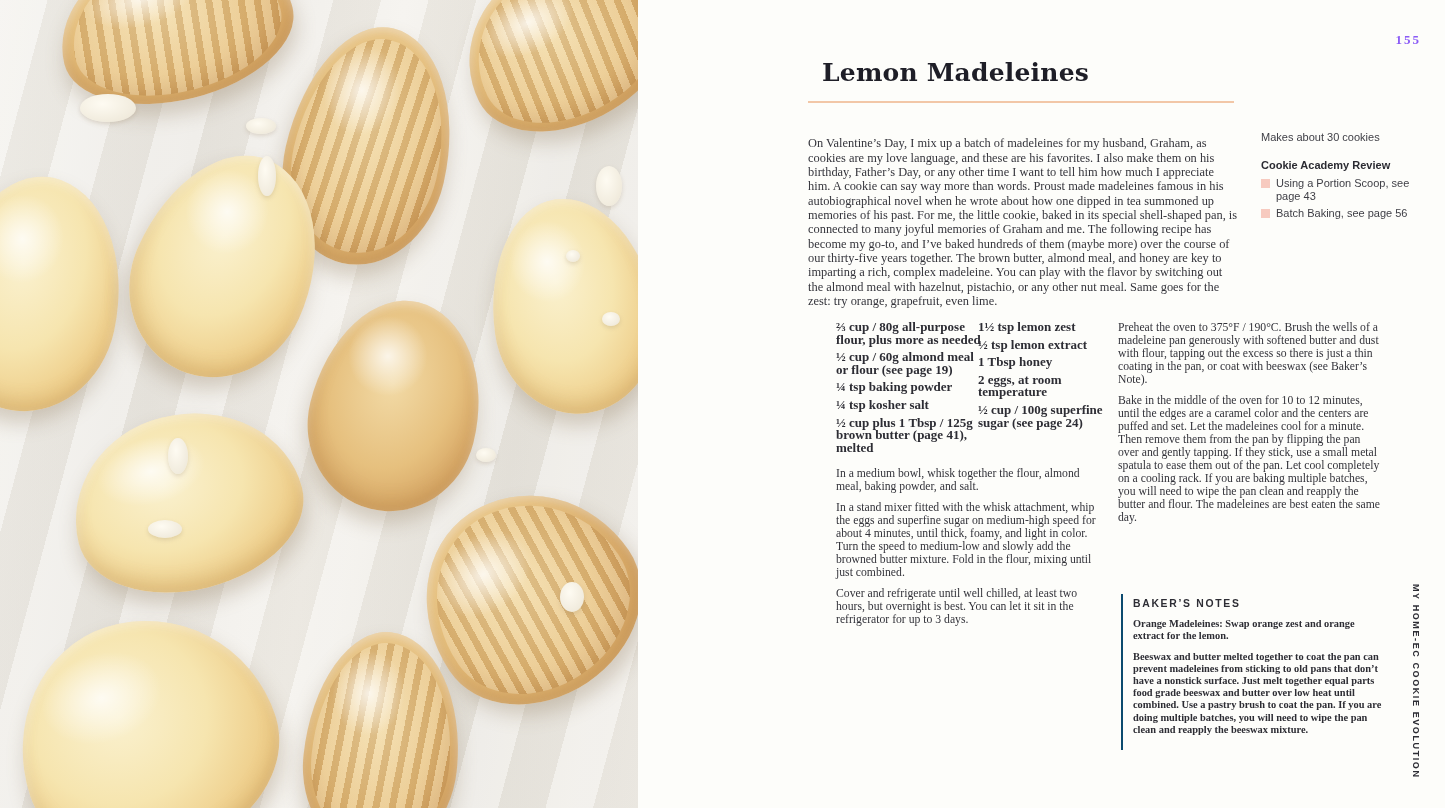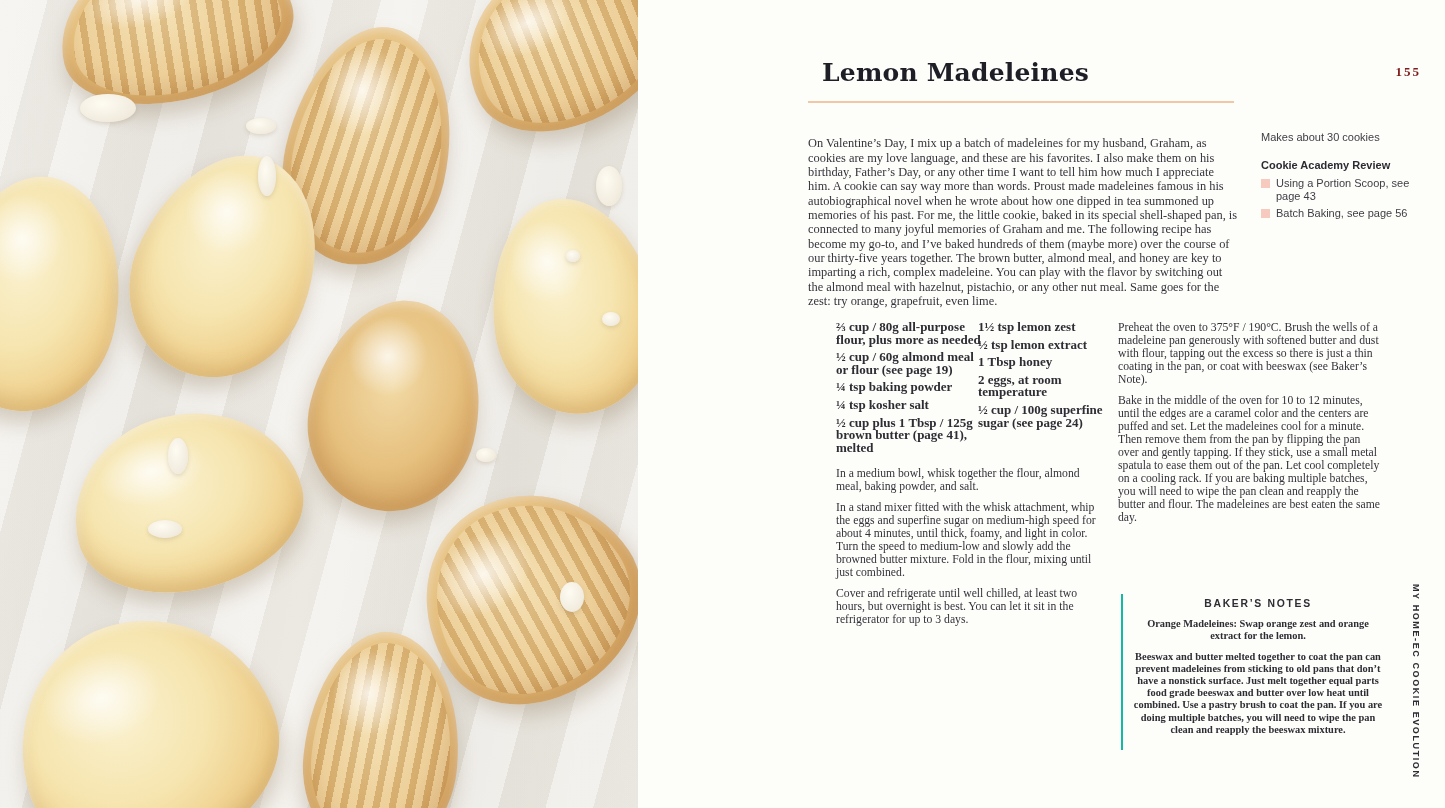--- a/index.html
+++ b/index.html
@@ -30,39 +30,39 @@
     content:"";position:absolute;left:14%;top:9%;width:48%;height:38%;border-radius:50%;
     background:radial-gradient(ellipse, rgba(255,255,255,.78), rgba(255,255,255,0) 70%);
   }
   .drip{
     position:absolute;border-radius:50%;
     background:radial-gradient(ellipse at 40% 35%, #fefbf2, #eee8d9 85%);
     box-shadow:0 2px 4px rgba(160,140,110,.28);
   }
   
   .page{position:absolute;left:638px;top:0;width:807px;height:808px;background:#fdfdfa;color:#32323a;}
-  .page-number{position:absolute;right:24px;top:32px;font-size:13px;font-weight:bold;letter-spacing:2px;color:#7f1d1d;margin-top:32px;}
+  .page-number{position:absolute;right:24px;top:32px;font-size:13px;font-weight:bold;letter-spacing:2px;color:#8b5cf6;}
   .title{position:absolute;left:184px;top:58px;font-family:"DejaVu Serif", serif;font-size:25px;font-weight:bold;color:#1e1e27;letter-spacing:.2px;}
   .rule{position:absolute;left:170px;top:101px;width:426px;height:2px;background:#f2c7a7;}
   .intro{position:absolute;left:170px;top:124px;width:431px;font-size:12.4px;line-height:14.35px;color:#34343b;text-align:left;}
   .sans{font-family:"Liberation Sans", sans-serif;}
   .yield{position:absolute;left:623px;top:131px;font-size:11px;color:#3e3e45;text-align:center;}
   .review{position:absolute;left:623px;top:159px;width:170px;font-size:11px;color:#3e3e45;}
   .review-heading{font-weight:bold;color:#2b2b32;margin:0 0 6px;}
   .review-item{display:flex;gap:6px;margin:0 0 4px;line-height:13px;}
   .bullet{width:9px;height:9px;background:#f7cabf;margin-top:2px;flex:none;}
   .ing{position:absolute;top:321px;font-size:13px;font-weight:bold;line-height:12.6px;color:#2d2d34;}
   .ing p{margin:0 0 5px;}
   .ing-col1{left:198px;width:146px;}
   .ing-col2{left:340px;width:126px;}
   .method{position:absolute;font-size:11.7px;line-height:13px;color:#33333a;}
   .method p{margin:0 0 8px;}
   .method-mid{left:198px;top:467px;width:261px;}
   .method-right{left:480px;top:321px;width:264px;}
-  .notes{position:absolute;left:483px;top:594px;width:262px;border-left:2px solid #14b8a6;padding:4px 0 6px 10px;box-sizing:border-box;text-align:center;}
+  .notes{position:absolute;left:483px;top:594px;width:262px;border-left:2px solid #0c4a6e;padding:4px 0 6px 10px;box-sizing:border-box;}
   .notes-heading{font-family:"Liberation Sans", sans-serif;font-size:9.8px;font-weight:bold;letter-spacing:1.7px;color:#2b2b32;margin:0 0 10px;}
   .notes p{font-size:10.4px;font-weight:bold;line-height:12.2px;color:#2d2d34;margin:0 0 8px;}
   .vertical{
     position:absolute;right:24px;top:584px;
     writing-mode:vertical-rl;
     font-family:"Liberation Sans", sans-serif;
     font-size:9px;letter-spacing:1.6px;font-weight:bold;color:#2d2d34;white-space:nowrap;
   }
 </style>
 </head>

